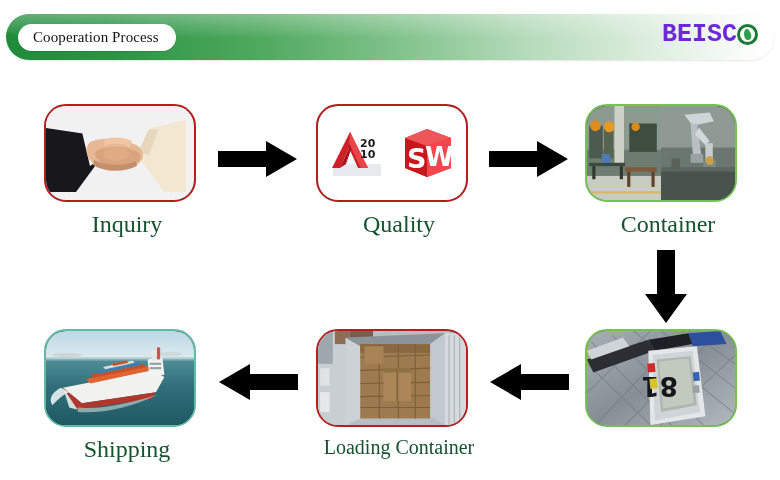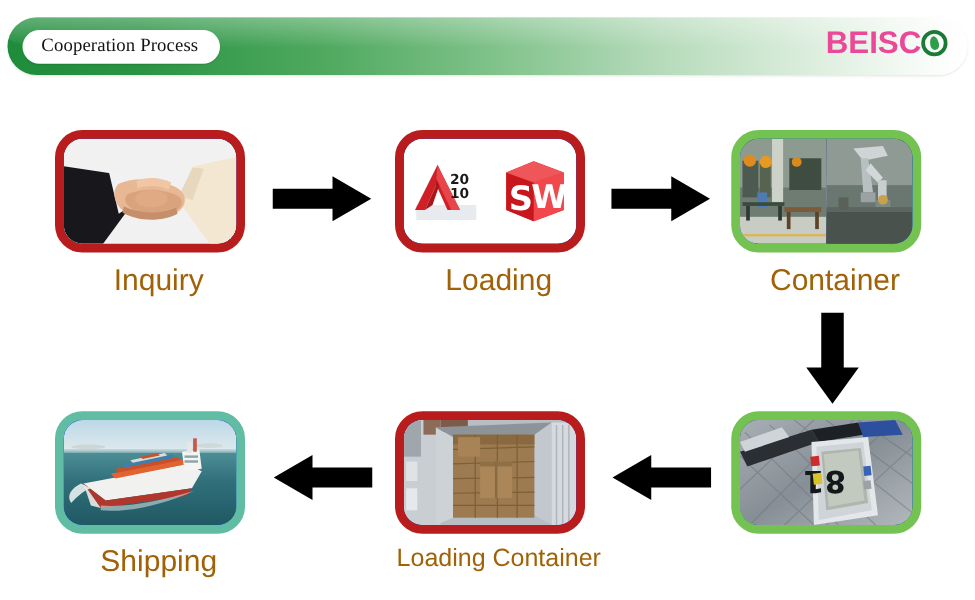--- a/index.html
+++ b/index.html
@@ -46,24 +46,24 @@
     font-family: "Liberation Serif", serif;
     font-size: 15px;
     color: #141414;
     letter-spacing: 0.1px;
     white-space: nowrap;
   }
   .brand {
     position: absolute;
     right: 22px; top: 22px;
     display: flex; align-items: center;
-    font-family: Liberation Sans, sans-serif;
+    font-family: Liberation Mono, monospace;
     font-weight: bold;
     font-size: 25px;
-    color: #ec4899;
+    color: #6d28d9;
     letter-spacing: 0px;
     line-height: 1;
   }
   .brand .brand-o {
     position: relative;
     display: inline-block;
     width: 21px; height: 23px;
     margin-left: 0px;
   }
   .brand .brand-o .ring {
@@ -80,34 +80,34 @@
     border-radius: 50% 50% 50% 50% / 60% 60% 40% 40%;
     transform: rotate(-12deg);
   }
 
   
   .step { position: absolute; }
   .thumb {
     position: relative;
     width: 152px; height: 98px;
     border-radius: 22px;
-    border: 7px solid #b91c1c;
-    background: #1d4ed8;
+    border: 2px solid #b91c1c;
+    background: #0f172a;
     overflow: hidden;
   }
   .thumb.green  { border-color: #74c252; }
   .thumb.tealgreen { border-color: #61bca4; }
   .thumb-inner { position: absolute; inset: 0; border-radius: 15px; overflow: hidden; }
   .caption {
     margin-top: 9px;
     text-align: center;
     width: 166px;
-    font-family: Liberation Sans, sans-serif;
+    font-family: Liberation Serif, serif;
     font-size: 24px;
-    color: #a16207;
+    color: #14532d;
     white-space: nowrap;
   }
   .caption.small { font-size: 20px; }
 
   
   .arrow { position: absolute; }
   .arrow svg { display: block; }
 
   
 
@@ -199,21 +199,21 @@
             <path d="M8,14 L30,5 L54,14 L54,44 L30,53 L8,44 Z" fill="#e32227"></path>
             <path d="M8,14 L30,22 L30,53 L8,44 Z" fill="#c7161c"></path>
             <path d="M30,22 L54,14 L54,44 L30,53 Z" fill="#f0484c"></path>
             <path d="M8,14 L30,5 L54,14 L30,22 Z" fill="#ef565a"></path>
             <text x="10" y="44" font-family="DejaVu Sans, sans-serif" font-size="27" font-weight="bold" fill="#ffffff">S</text>
             <text x="28" y="42" font-family="DejaVu Sans, sans-serif" font-size="26" font-weight="bold" fill="#ffffff">W</text>
           </svg>
         </div>
       </div>
     </div>
-    <div class="caption">Loading</div>
+    <div class="caption">Quality</div>
   </div>
 
   <div class="step" style="left:585px; top:104px;">
     <div class="thumb green">
       <div class="thumb-inner">
         <div class="art-prod">
           <div class="prod-pane prod-a">
             <svg width="100%" height="100%" viewBox="0 0 70 86" preserveAspectRatio="none">
               <rect x="0" y="0" width="70" height="40" fill="#8d9a90"></rect>
               <rect x="0" y="40" width="70" height="24" fill="#6f7c72"></rect>

